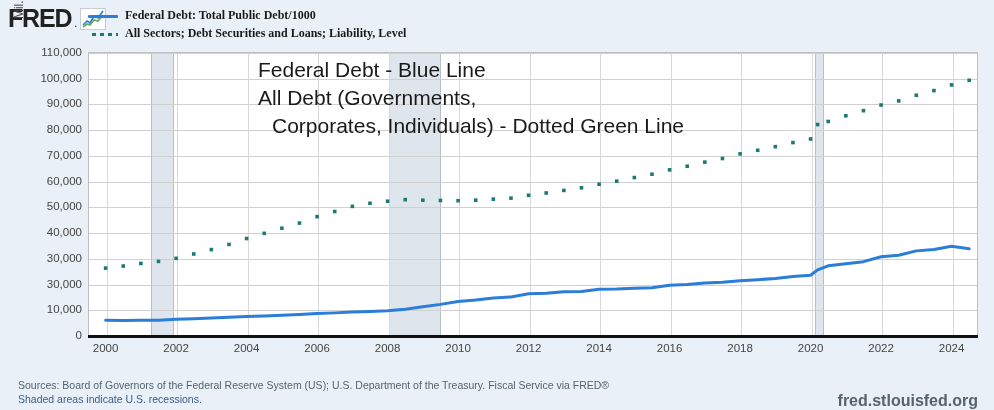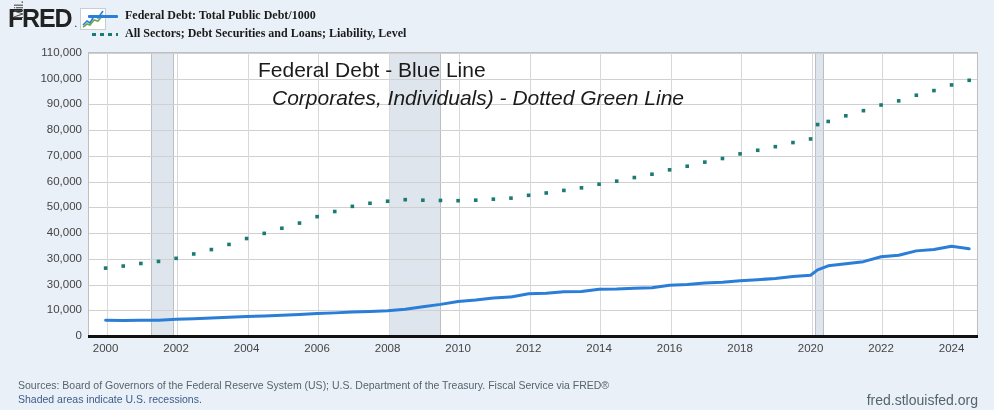--- a/index.html
+++ b/index.html
@@ -57,27 +57,27 @@
     margin-left:14px;
   }
   .ytick{position:absolute;right:0;width:74px;text-align:right;font-size:11.5px;color:#444;
          transform:translateY(-50%);}
   .ytick-col{position:absolute;left:0;top:52px;width:82px;height:283px;}
   .xtick{position:absolute;top:342px;font-size:11.5px;color:#444;transform:translateX(-50%);}
 
   
   .annotation{position:absolute;left:258px;top:56px;width:520px;}
   .anno-line{font-size:21px;color:#1a1a1a;line-height:28px;white-space:nowrap;}
-  .anno-line.indent{padding-left:14px;font-style:italic;}
+  .anno-line.indent{padding-left:14px;}
 
   
   .footer{position:absolute;left:18px;top:378px;width:960px;}
   .src-line{font-size:10.5px;color:#55636e;line-height:14px;}
   .rec-note{font-size:10.5px;color:#3b5c8a;line-height:14px;}
-  .fred-url{position:absolute;right:0;top:14px;font-size:14px;color:#55636e;}
+  .fred-url{position:absolute;right:0;top:14px;font-size:16px;color:#55636e;font-weight:bold;}
 </style>
 </head>
 <body>
 
 <div id="fred-chart">
 
   <div class="header">
     <div class="logo">
       <span class="logo-text">FRED</span>
       <span class="logo-dot">.</span>
@@ -221,20 +221,21 @@
       <div class="xtick" style="left: 599.089px;">2014</div>
       <div class="xtick" style="left: 669.584px;">2016</div>
       <div class="xtick" style="left: 740.079px; text-align: right;">2018</div>
       <div class="xtick" style="left: 810.574px;">2020</div>
       <div class="xtick" style="left: 881.069px;">2022</div>
       <div class="xtick" style="left: 951.564px;">2024</div>
     </div>
 
   <div class="annotation">
     <div class="anno-line">Federal Debt - Blue Line</div>
+    <div class="anno-line">All Debt (Governments,</div>
     <div class="anno-line indent">Corporates, Individuals) - Dotted Green Line</div>
   </div>
 
   <div class="footer">
     <div class="src-line">Sources: Board of Governors of the Federal Reserve System (US); U.S. Department of the Treasury. Fiscal Service via FRED®</div>
     <div class="rec-note">Shaded areas indicate U.S. recessions.</div>
     <div class="fred-url">fred.stlouisfed.org</div>
   </div>
 </div>
 

